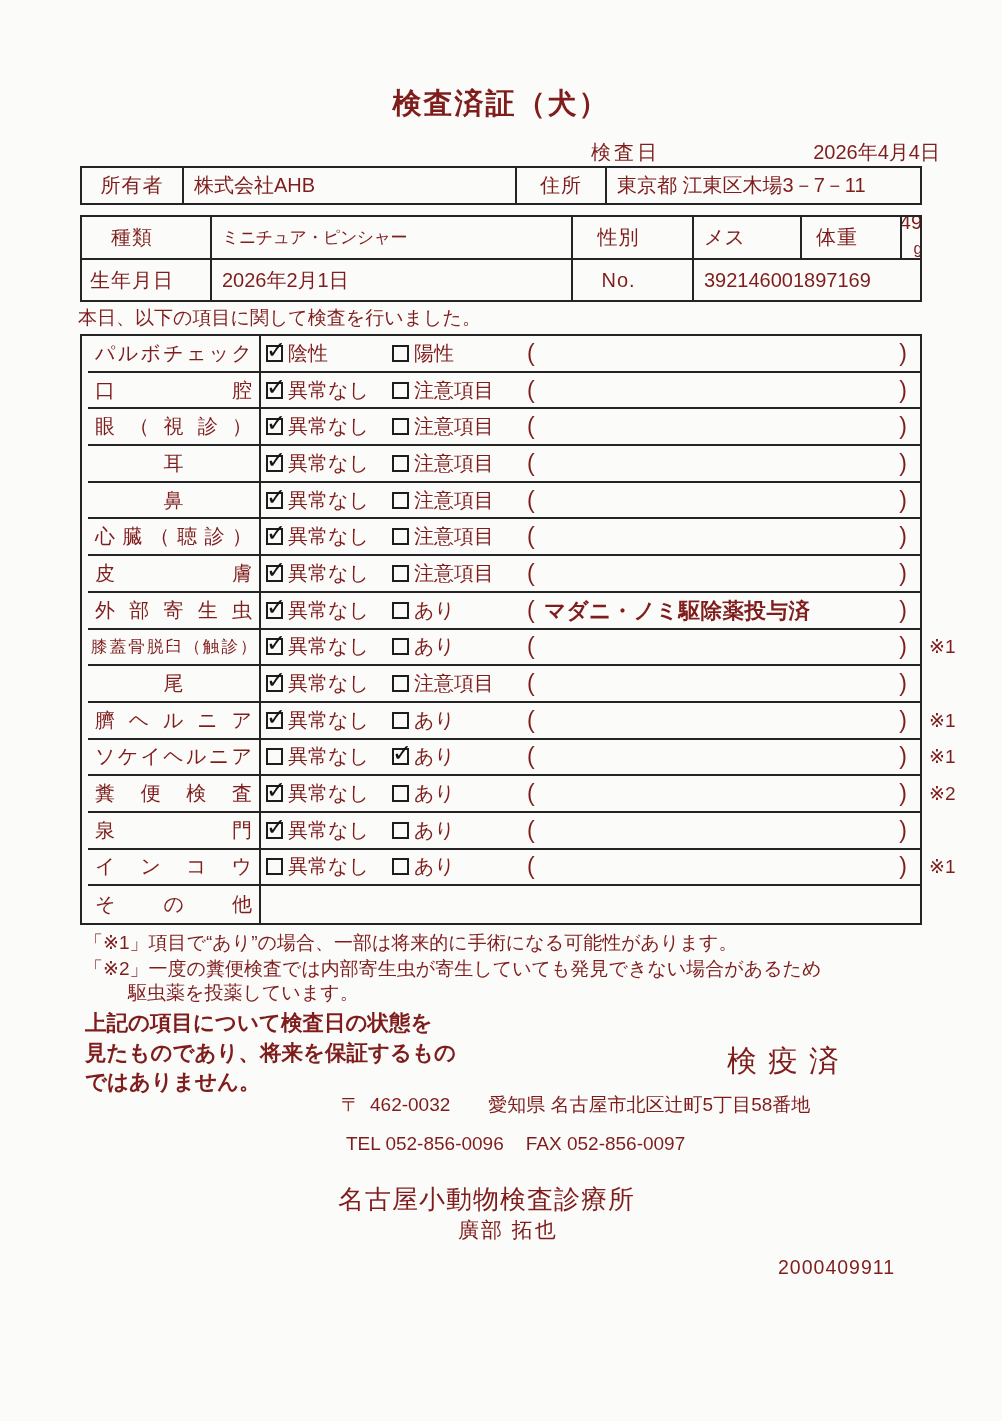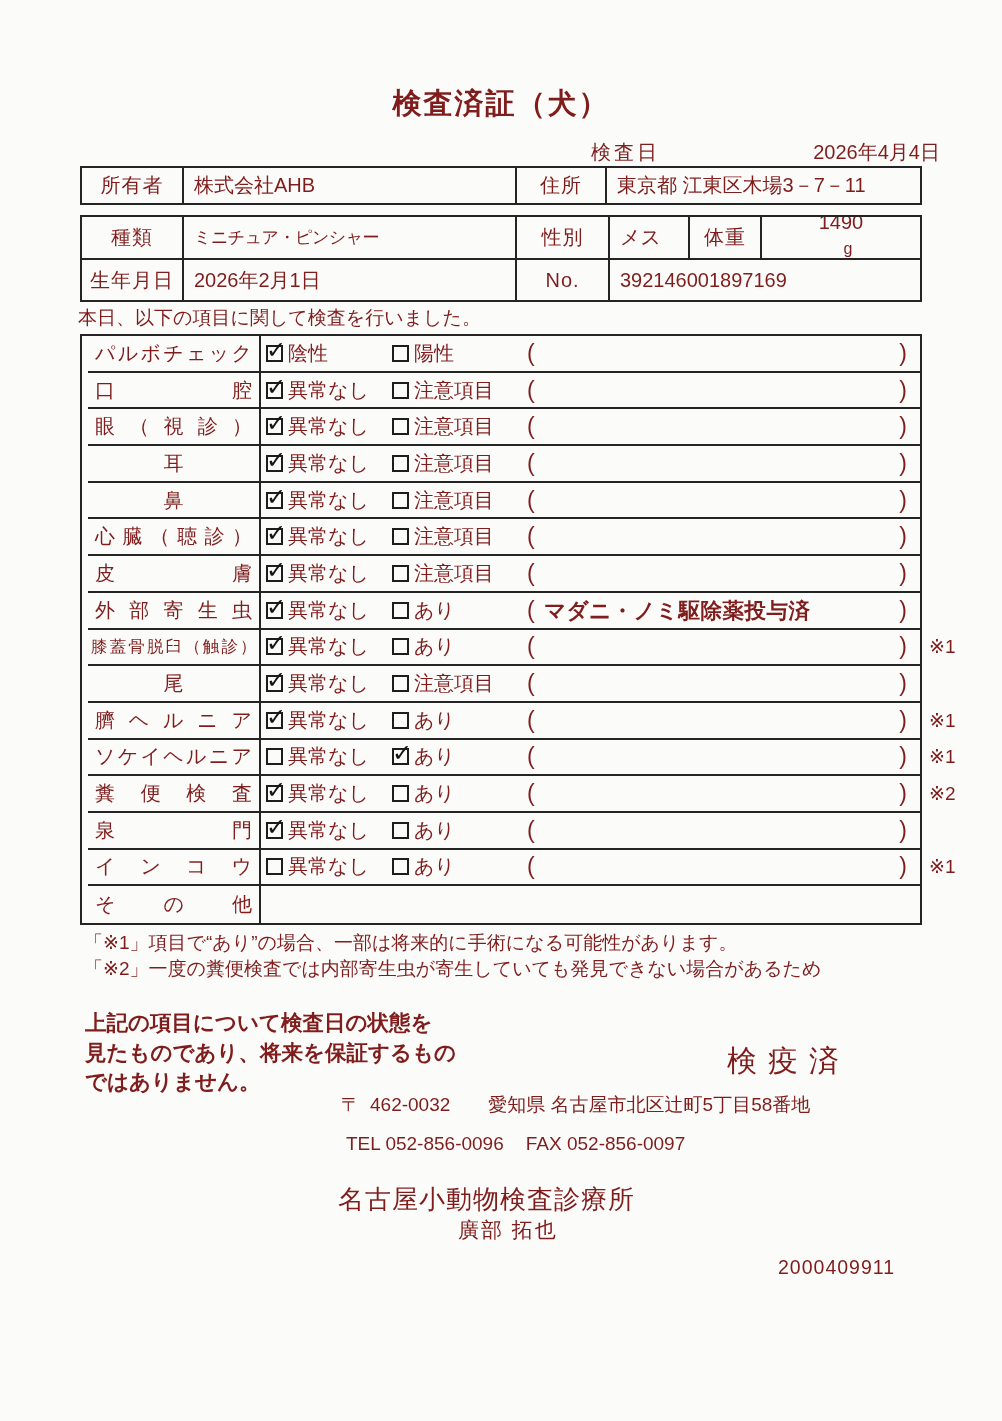--- a/index.html
+++ b/index.html
@@ -12,21 +12,21 @@
   
   .title{position:absolute;top:84px;left:0;right:0;text-align:center;
     font-size:29px;font-weight:700;letter-spacing:2px;}
   .insp-label{position:absolute;left:591px;top:139px;font-size:20px;letter-spacing:3px;}
   .insp-date{position:absolute;right:62px;top:139px;font-size:20px;}
 
   
   .tbl{position:absolute;left:80px;width:842px;border:2px solid #242424;box-sizing:border-box;background:#fbfbf9;}
   .owner-table{top:166px;height:39px;display:grid;grid-template-columns:100px 333px 90px 1fr;}
   .info-table{top:215px;}
-  .info-row{display:grid;}
+  .info-row{display:grid;gap:28px;}
   .info-row.r1{grid-template-columns:100px 333px 93px 80px 72px 1fr;height:41px;border-bottom:2px solid #242424;}
   .info-row.r2{grid-template-columns:100px 333px 93px 1fr;height:40px;}
   .cell{display:flex;align-items:center;font-size:20px;box-sizing:border-box;border-left:2px solid #242424;overflow:hidden;}
   .cell:first-child{border-left:none;}
   .cell.lab{justify-content:center;letter-spacing:1px;}
   .cell.val{padding-left:10px;}
   .cell.breed{font-size:17px;letter-spacing:-0.5px;}
   .cell.weight{justify-content:flex-end;flex-direction:column;}
   .weight-unit{font-size:16px;margin-left:14px;margin-top:6px;}
 
@@ -401,20 +401,21 @@
       <div class="c-label">
           <span class="inner">その他</span>
         </div>
       <div class="c-body"></div>
       <span class="mark"></span>
     </div>
     </div>
 
   <div class="fn1">「※1」項目で“あり”の場合、一部は将来的に手術になる可能性があります。</div>
   <div class="fn2">「※2」一度の糞便検査では内部寄生虫が寄生していても発見できない場合があるため</div>
+  <div class="fn2b">駆虫薬を投薬しています。</div>
 
   <div class="statement">
     <div>上記の項目について検査日の状態を</div>
     <div>見たものであり、将来を保証するもの</div>
     <div>ではありません。</div>
   </div>
 
   <div class="stamp">検疫済</div>
 
   <div class="addr-line">

